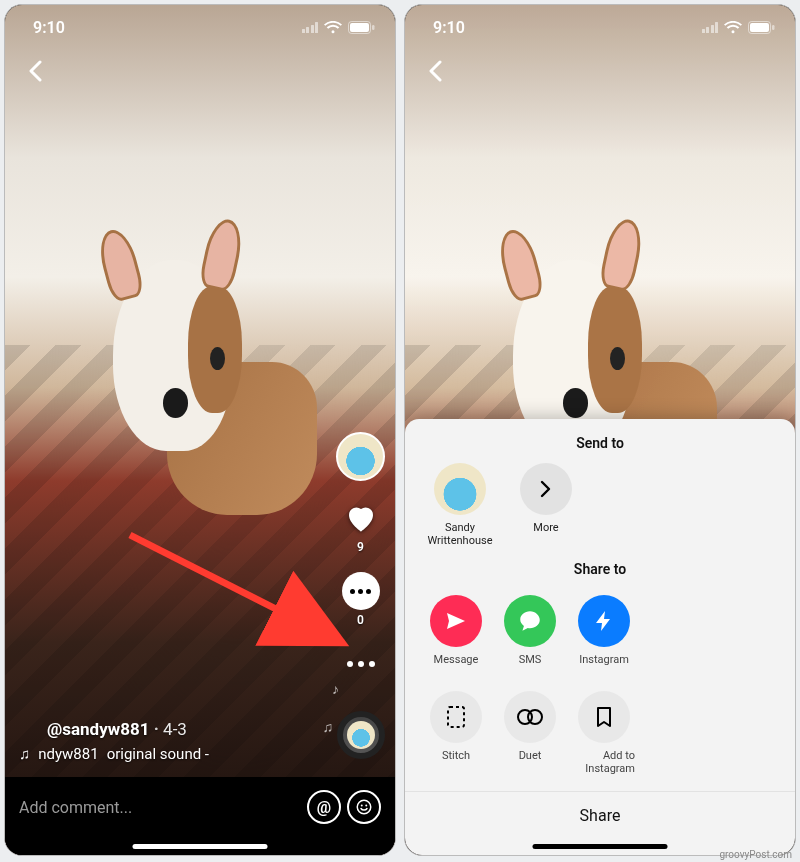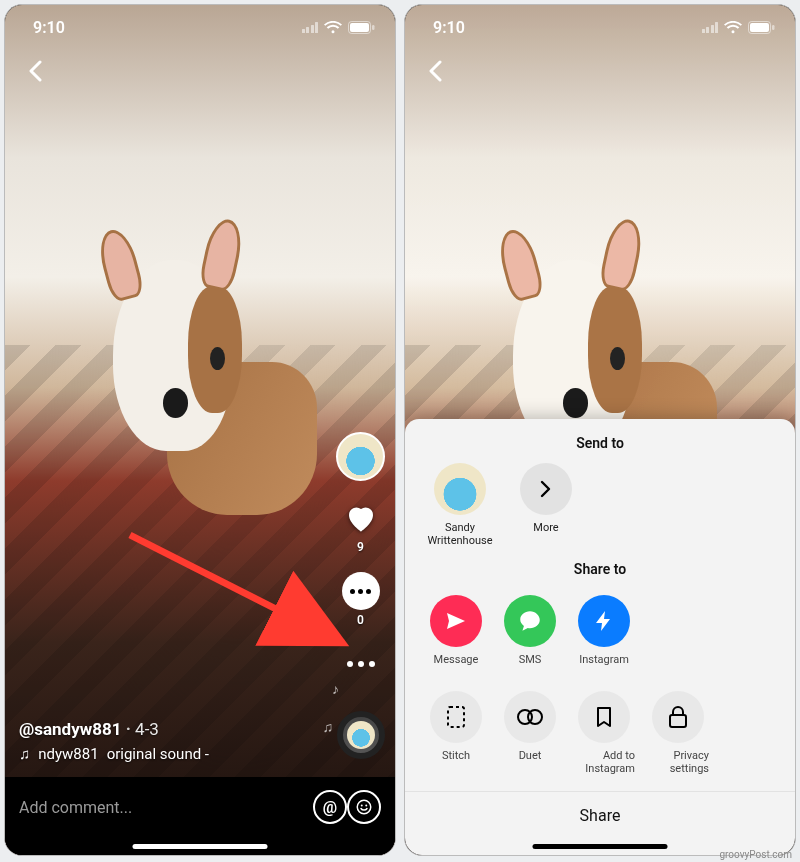--- a/index.html
+++ b/index.html
@@ -162,30 +162,30 @@
   .music-notes span{ position:absolute; }
   .music-notes span:nth-child(1){ right:0; bottom:0;}
   .music-notes span:nth-child(2){ right:-6px; bottom:38px;}
 
   
   .meta{
     position:absolute; left:14px; right:80px; bottom:92px;
     color:#fff; z-index:30;
     text-shadow:0 1px 2px rgba(0,0,0,.7);
   }
-  .meta-row1{ font-size:17px; font-weight:700; }
+  .meta-row1{ font-size:17px; font-weight:700;margin-left:28px; }
   .meta-row1 .date{ font-weight:400; opacity:.9;}
   .meta-row2{ display:flex; align-items:center; gap:8px; margin-top:6px; font-size:15px;}
 
   .comment-bar{
     position:absolute; left:0; right:0; bottom:0;
     height:78px; background:#000;
     display:flex; align-items:center;
     padding:0 14px 18px 14px;
-    gap:0; z-index:35;
+    gap:6px; z-index:35;
   }
   .comment-placeholder{
     flex:1; color:#9a9a9a; font-size:16px;
   }
   .round-icn{
     width:34px; height:34px; border-radius:50%;
     border:2px solid #fff;
     display:flex; align-items:center; justify-content:center;
     color:#fff; font-weight:600;
   }
@@ -491,29 +491,20 @@
             <div class="lbl">Duet</div>
           </div>
           <div class="action-item">
             <div class="circle grey-circle">
               <svg width="20" height="24" viewBox="0 0 20 24" fill="none">
                 <path d="M4 3h12v18l-6-4-6 4V3z" stroke="#000" stroke-width="2" stroke-linejoin="round"></path>
               </svg>
             </div>
             <div class="lbl">Add to Instagram</div>
           </div>
-          <div class="action-item">
-            <div class="circle grey-circle">
-              <svg width="22" height="24" viewBox="0 0 22 24" fill="none">
-                <rect x="3" y="10" width="16" height="12" rx="2" stroke="#000" stroke-width="2"></rect>
-                <path d="M6 10V7a5 5 0 0110 0v3" stroke="#000" stroke-width="2"></path>
-              </svg>
-            </div>
-            <div class="lbl">Privacy settings</div>
-          </div>
         </div>
 
       <div class="cancel-bar">Share</div>
     </div>
 
     <div class="home-indicator dark"></div>
   </div>
 </div>
 
 <div class="watermark">groovyPost.com</div>

